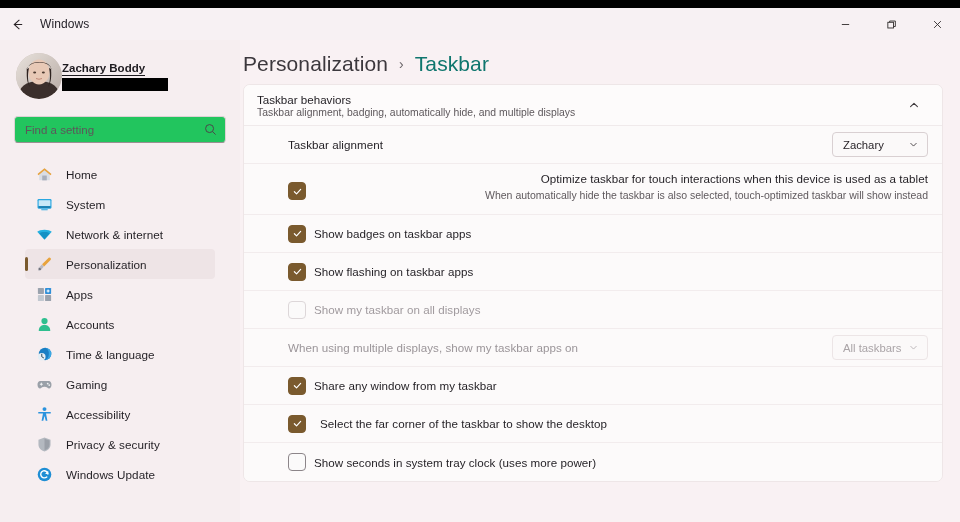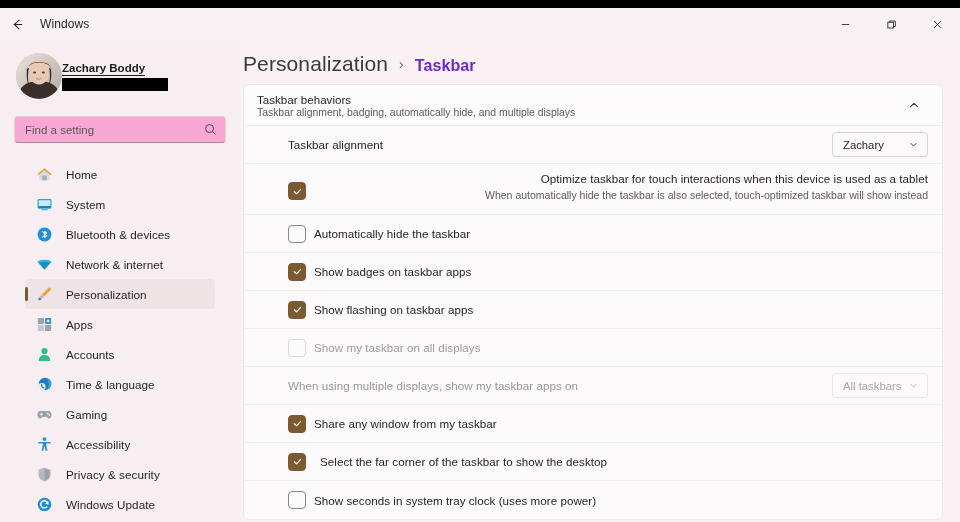--- a/index.html
+++ b/index.html
@@ -96,21 +96,21 @@
   .acct-mail-redacted {
     margin-top: 2px;
     width: 106px;
     height: 13px;
     background: #000000;
   }
 
   .searchwrap {
     margin: 14px 14px 0 14px;
     height: 27px;
-    background: #f9a8d4;
+    background: #22c55e;
     border: 1px solid #dcd2d4;
     border-bottom: 1px solid #9a8f92;
     border-radius: 4px;
     display: flex;
     align-items: center;
     padding: 0 8px 0 10px;
   }
   .searchwrap input {
     flex: 1;
     border: none;
@@ -183,23 +183,23 @@
     color: #3c383d;
     letter-spacing: .1px;
   }
   .bc-sep {
     font-size: 14px;
     color: #6b6569;
     position: relative;
     top: -2px;
   }
   .bc-current {
-    font-size: 16px;
-    font-weight: bold;
-    color: #6d28d9;
+    font-size: 21px;
+    font-weight: normal;
+    color: #0f766e;
     letter-spacing: .1px;
   }
 
   .card {
     margin: 0 17px 0 3px;
     background: #fdfbfb;
     border: 1px solid #eee6e7;
     border-radius: 7px;
     overflow: hidden;
   }
@@ -378,29 +378,20 @@
         <svg width="17" height="17" viewBox="0 0 18 18">
           <rect x="1.6" y="3.3" width="14.8" height="10.2" rx="1.2" fill="#2aa7e0"></rect>
           <rect x="2.8" y="4.4" width="12.4" height="6.3" rx=".7" fill="#c9e9f8"></rect>
           <rect x="2.8" y="10.9" width="12.4" height="1.6" fill="#1a78a8"></rect>
           <rect x="5.4" y="14" width="7.2" height="1.1" rx=".5" fill="#2aa7e0"></rect>
         </svg>
       </span>
       <span class="nav-label">System</span>
     </div>
 
-    <div class="navitem">
-      <span class="nav-ico">
-        <svg width="17" height="17" viewBox="0 0 18 18">
-          <circle cx="9" cy="9" r="7.3" fill="#1b8fe0"></circle>
-          <path d="M7.1 6 L11.3 10.2 L9 12.3 V5.5 L11.3 7.6 L7.1 11.8" fill="none" stroke="#ffffff" stroke-width="1.15" stroke-linejoin="round" stroke-linecap="round"></path>
-        </svg>
-      </span>
-      <span class="nav-label">Bluetooth &amp; devices</span>
-    </div>
 
     <div class="navitem">
       <span class="nav-ico">
         <svg width="17" height="17" viewBox="0 0 18 18">
           <path d="M1.3 6.1 C4 3.2 14 3.2 16.7 6.1 L9 14.6 Z" fill="#24b0e0"></path>
           <path d="M3.6 7.9 C5.6 6 12.4 6 14.4 7.9 L9 13.9 Z" fill="#1491c4"></path>
         </svg>
       </span>
       <span class="nav-label">Network &amp; internet</span>
     </div>
@@ -537,26 +528,20 @@
         <svg width="11" height="11" viewBox="0 0 14 14" fill="none" stroke="#ffffff" stroke-width="1.5" stroke-linecap="round" stroke-linejoin="round">
             <path d="M3 7.3 L5.8 10 L11 4.4"></path>
           </svg>
       </span>
       <div class="cb-block">
         <span class="cb-main">Optimize taskbar for touch interactions when this device is used as a tablet</span>
         <span class="cb-sub">When automatically hide the taskbar is also selected, touch-optimized taskbar will show instead</span>
       </div>
     </div>
 
-    <div class="row cb-row">
-      <span class="cb unchecked"></span>
-      <div class="cb-inline">
-        <span class="cb-main" style="padding-left:26px;">Automatically hide the taskbar</span>
-      </div>
-    </div>
 
     <div class="row cb-row">
       <span class="cb checked">
         <svg width="11" height="11" viewBox="0 0 14 14" fill="none" stroke="#ffffff" stroke-width="1.5" stroke-linecap="round" stroke-linejoin="round">
             <path d="M3 7.3 L5.8 10 L11 4.4"></path>
           </svg>
       </span>
       <div class="cb-inline">
         <span class="cb-main" style="padding-left:26px;">Show badges on taskbar apps</span>
       </div>

